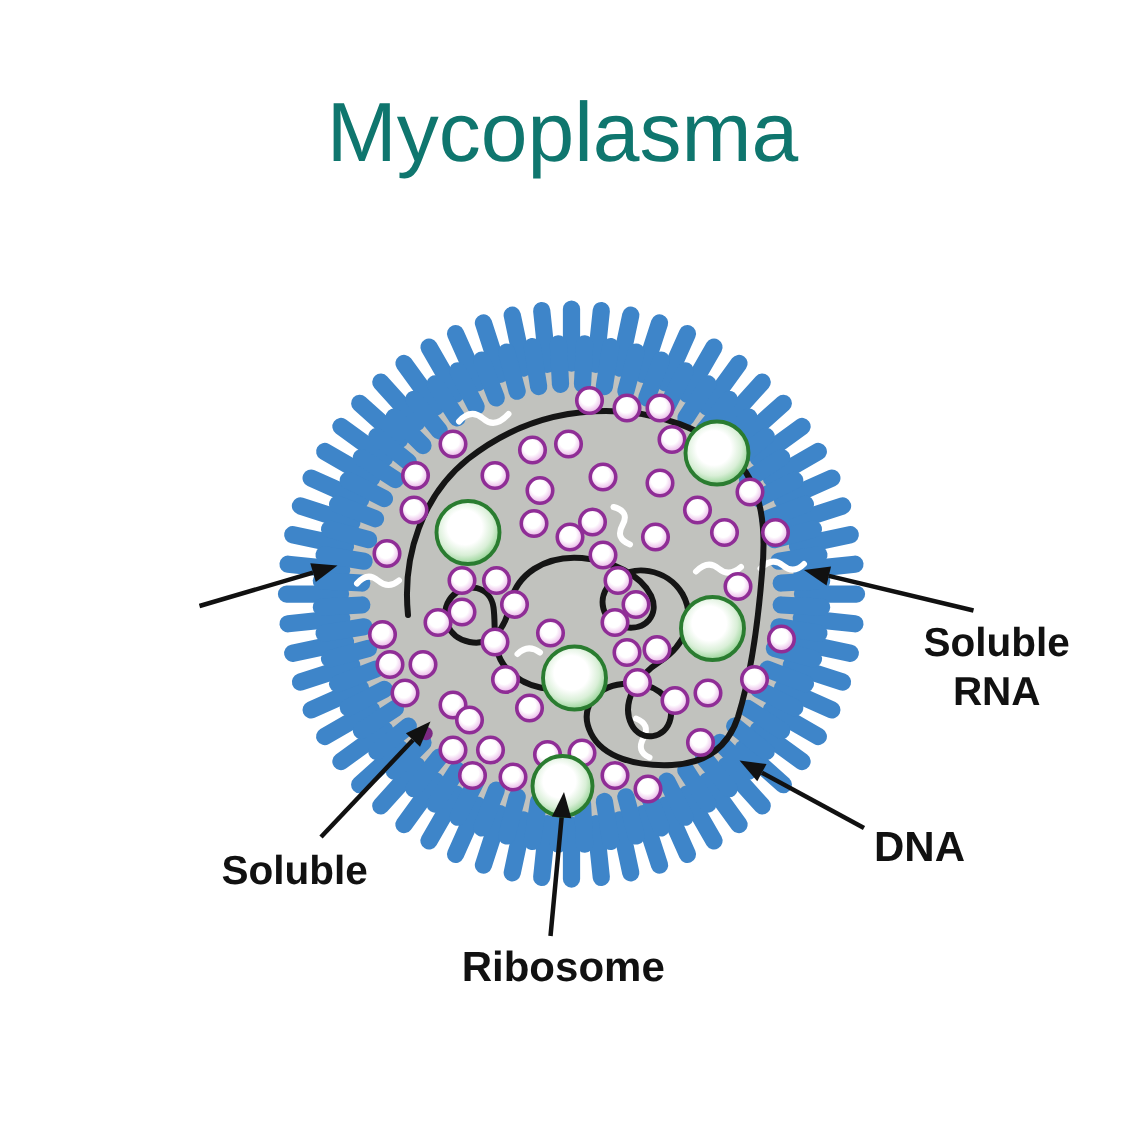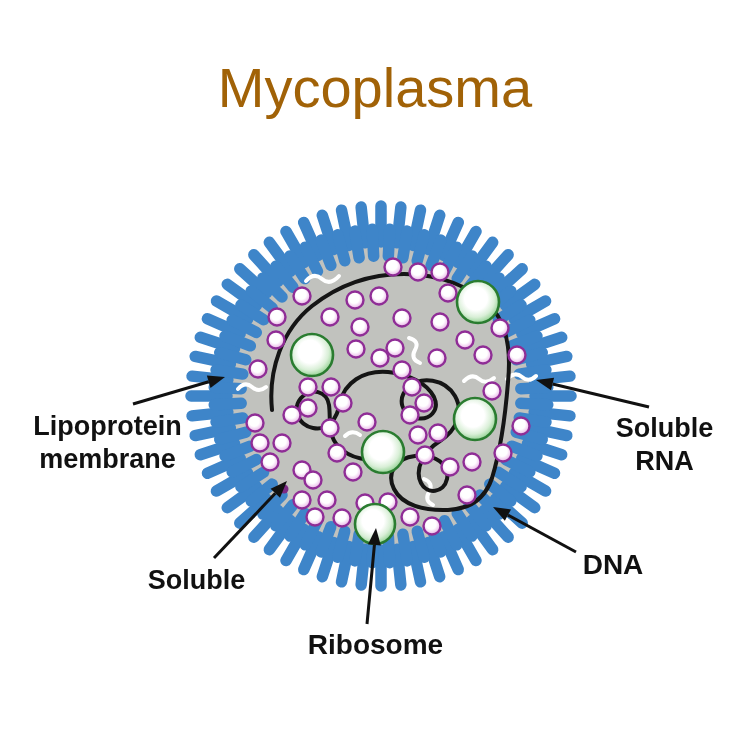--- a/index.html
+++ b/index.html
@@ -3,21 +3,21 @@
 <meta charset="utf-8">
 <style>
   html,body{margin:0;padding:0;background:#ffffff;}
   .page{
     position:relative;width:750px;height:750px;background:#ffffff;overflow:hidden;
     font-family:"Liberation Sans",sans-serif;
   }
   .title{
     position:absolute;top:60px;left:0;width:750px;margin:0;
     text-align:center;font-size:56px;line-height:56px;font-weight:500;
-    color:#a16207;letter-spacing:0px;
+    color:#0f766e;letter-spacing:0px;
   }
   .cell{position:absolute;left:0;top:0;}
   .label{
     position:absolute;font-weight:700;color:#111111;text-align:center;
     font-size:27px;line-height:33px;
   }
   .lbl-lipoprotein{left:15px;top:410px;width:185px;}
   .lbl-rna{left:592px;top:412px;width:145px;}
   .lbl-protein{left:124px;top:564px;width:145px;}
   .lbl-dna{left:553px;top:548px;width:120px;font-size:28px;}
@@ -254,24 +254,20 @@
         <polygon points="536,380,554.045135804734,377.62869787063954,551.0239849974544,390.2727734714762" fill="#111111"></polygon>
         <line x1="214" y1="558" x2="275.3038976690823" y2="493.3369846504201" stroke="#111111" stroke-width="3"></line>
         <polygon points="287,481,280.02098003541937,497.80902377694747,270.5868153027452,488.86494552389274" fill="#111111"></polygon>
         <line x1="367" y1="624" x2="374.413207952218" y2="544.9257818430079" stroke="#111111" stroke-width="3"></line>
         <polygon points="376,528,380.88483042160334,545.5324964495128,367.94158548283264,544.3190672365031" fill="#111111"></polygon>
         <line x1="576" y1="552" x2="507.9448203526697" y2="515.1026134442185" stroke="#111111" stroke-width="3"></line>
         <polygon points="493,507,511.04287843428267,509.38841742702124,504.8467622710567,520.8168094614157" fill="#111111"></polygon>
       </g>
     </svg>
 
-  <div class="label lbl-lipoprotein">
-    <span>Lipoprotein</span><br>
-    <span>membrane</span>
-  </div>
 
   <div class="label lbl-rna">
     <span>Soluble</span><br>
     <span>RNA</span>
   </div>
 
   <div class="label lbl-protein">
     <span>Soluble</span><br>
   </div>
 

